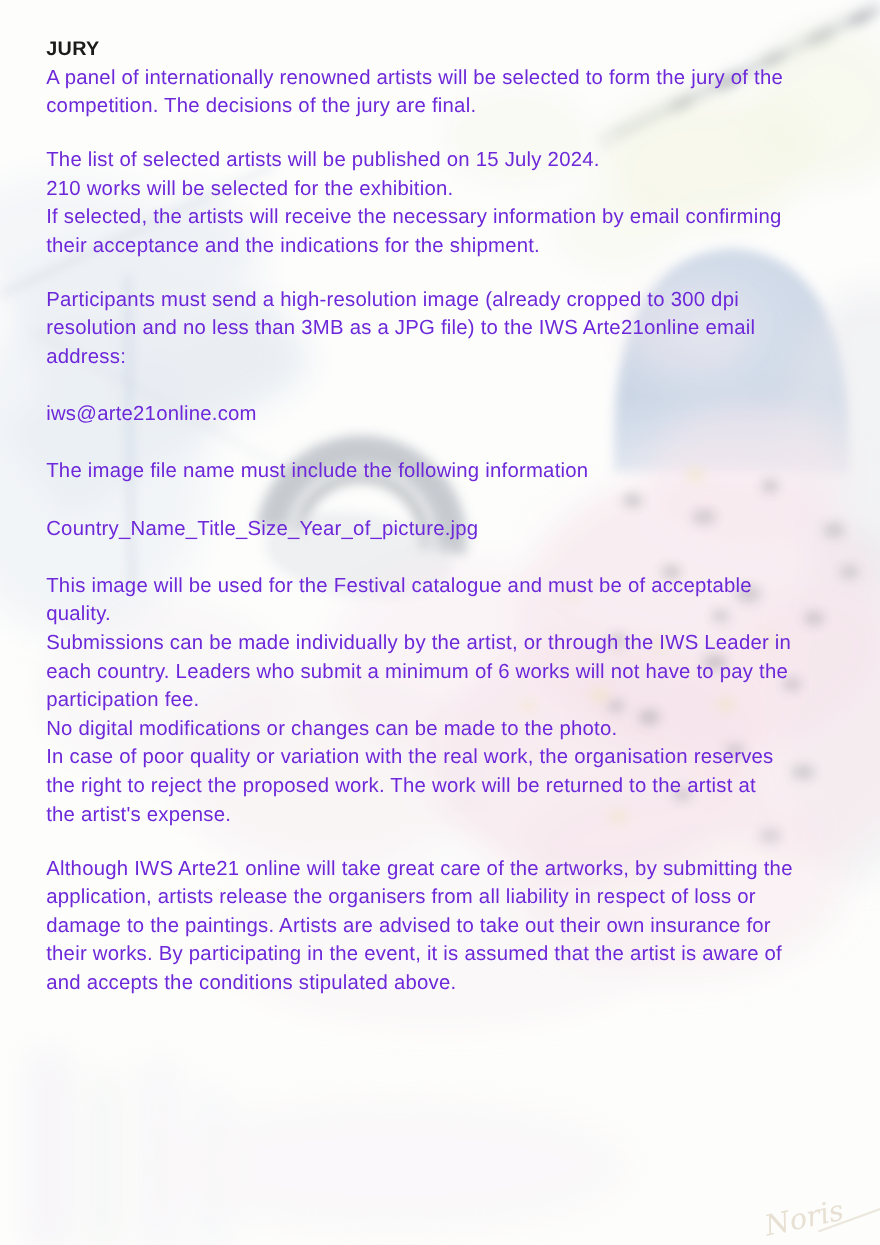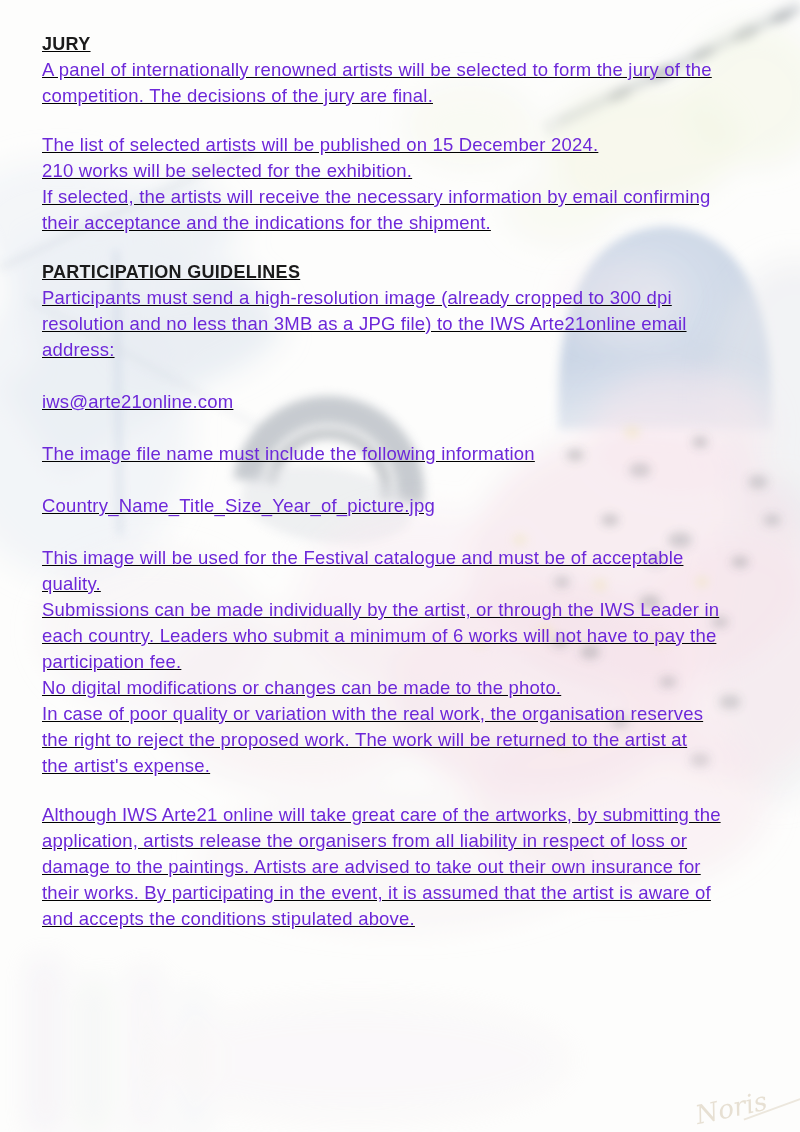--- a/index.html
+++ b/index.html
@@ -15,21 +15,20 @@
     position: absolute;
     left: 0; top: 0;
     z-index: 0;
     pointer-events: none;
   }
   .content {
     position: absolute;
     left: 42px;
     top: 31px;
     z-index: 2;
-    text-decoration: underline;
   }
   .section { margin-bottom: 23px; }
   .section-heading {
     font-size: 18px;
     font-weight: 700;
     line-height: 26px;
     letter-spacing: 0.3px;
     color: #1b1b1b;
   }
   .section-body {
@@ -196,28 +195,27 @@
 
   <div class="content">
 
     <div class="section">
       <div class="section-heading">JURY</div>
       <div class="section-body">A panel of internationally renowned artists will be selected to form the jury of the
 competition. The decisions of the jury are final.</div>
     </div>
 
     <div class="section">
-      <div class="section-body">The list of selected artists will be published on 15 December 2024.
+      <div class="section-body">The list of selected artists will be published on 15 July 2024.
 210 works will be selected for the exhibition.
 If selected, the artists will receive the necessary information by email confirming
 their acceptance and the indications for the shipment.</div>
     </div>
 
     <div class="section">
-      <div class="section-heading">PARTICIPATION GUIDELINES</div>
       <div class="section-body">Participants must send a high-resolution image (already cropped to 300 dpi
 resolution and no less than 3MB as a JPG file) to the IWS Arte21online email
 address:
 
 iws@arte21online.com
 
 The image file name must include the following information
 
 Country_Name_Title_Size_Year_of_picture.jpg
 

